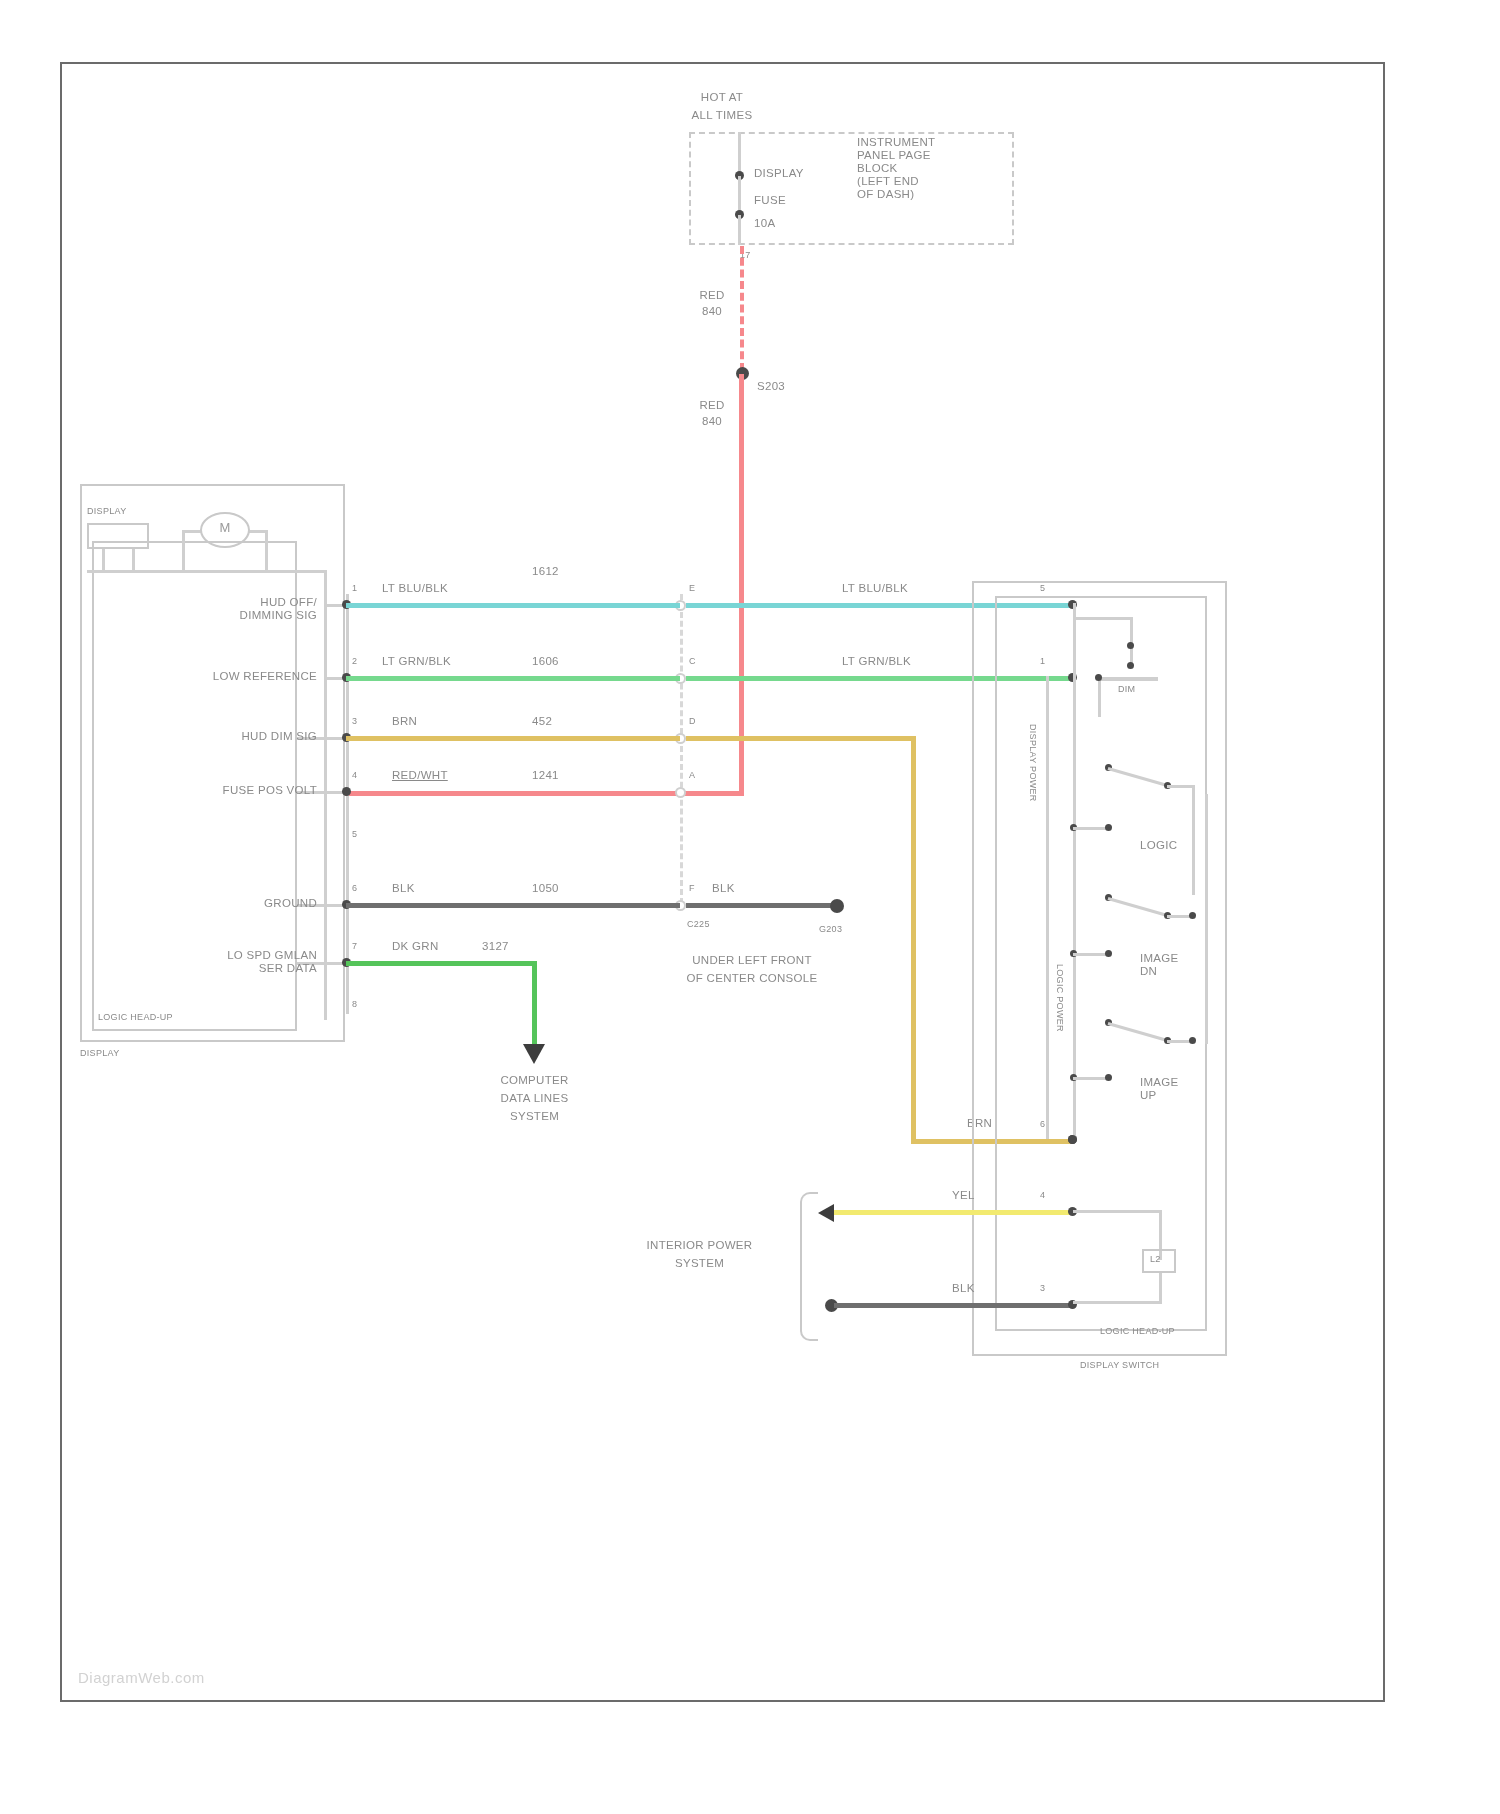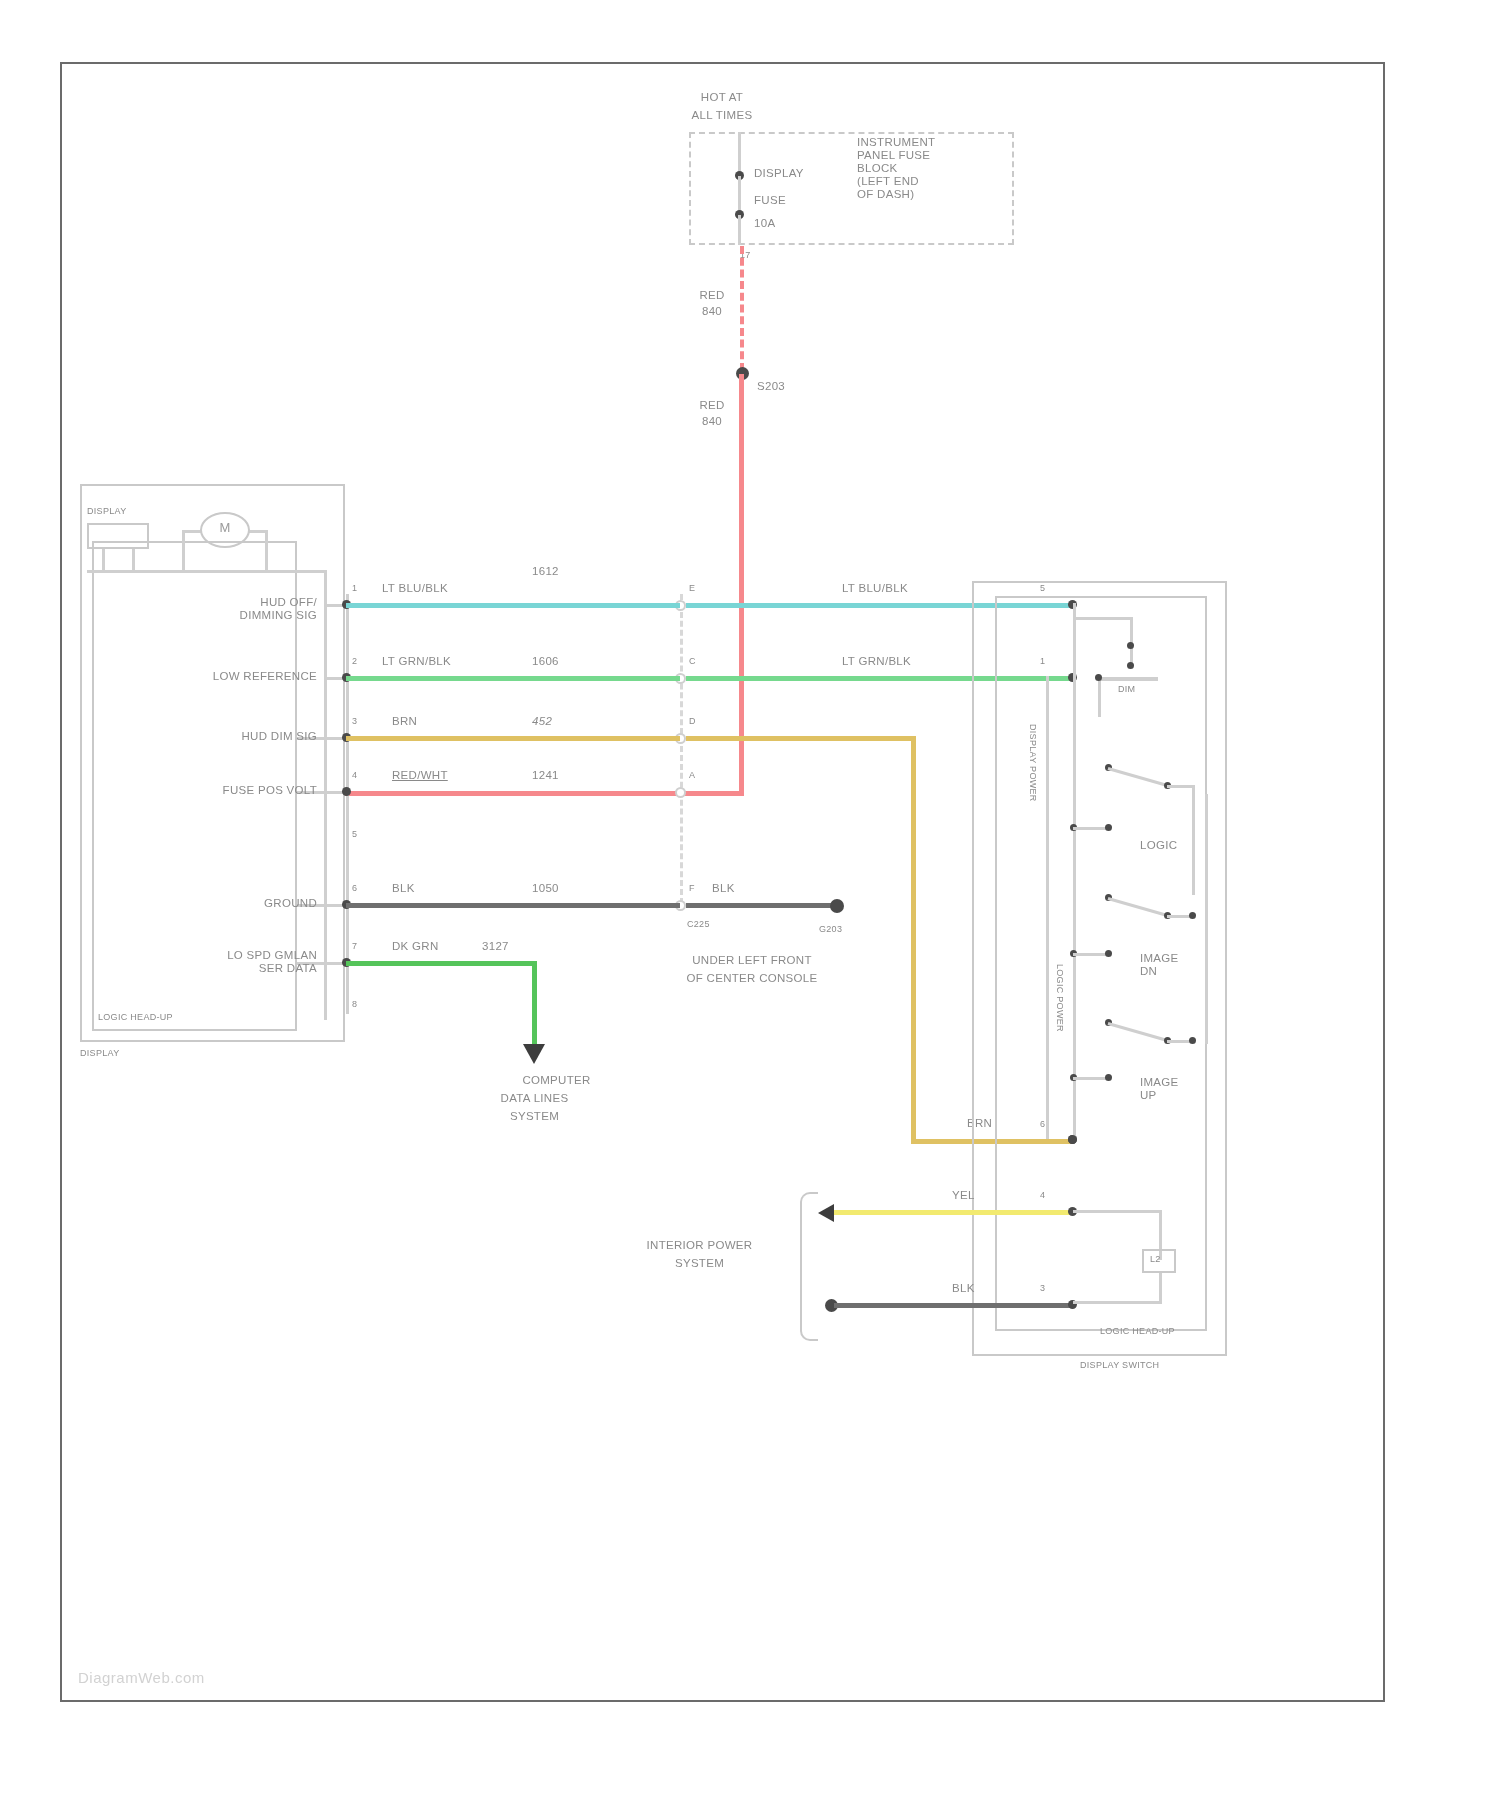--- a/index.html
+++ b/index.html
@@ -36,21 +36,21 @@
 
 <div id="sheet">
   <div id="frame">
 
     <div class="lbl c" style="left:590px;top:27px;width:140px;">HOT AT</div>
     <div class="lbl c" style="left:590px;top:45px;width:140px;">ALL TIMES</div>
 
     <div class="boxd" style="left:627px;top:68px;width:325px;height:113px;"></div>
 
     <div class="lbl" style="left:795px;top:72px;width:160px;">INSTRUMENT
-PANEL FUSE
+PANEL PAGE
 BLOCK
 (LEFT END
 OF DASH)</div>
 
     <div class="cline v" style="left:676px;top:68px;height:42px;"></div>
     <div class="dot" style="left:673px;top:107px;"></div>
     <div class="cline v" style="left:676px;top:112px;height:38px;"></div>
     <div class="dot" style="left:673px;top:146px;"></div>
     <div class="cline v" style="left:676px;top:151px;height:30px;"></div>
 
@@ -152,21 +152,21 @@
     <div class="lbl tiny" style="left:627px;top:592px;">C</div>
     <div class="lbl" style="left:780px;top:591px;">LT GRN/BLK</div>
     <div class="lbl tiny" style="left:978px;top:592px;">1</div>
     <div class="dot" style="left:1006px;top:609px;"></div>
 
     <div class="wire h" style="left:284px;top:672px;width:334px;background:#dfc163;"></div>
     <div class="wire h" style="left:624px;top:672px;width:230px;background:#dfc163;"></div>
     <div class="wire v" style="left:849px;top:672px;height:408px;background:#dfc163;"></div>
     <div class="wire h" style="left:849px;top:1075px;width:161px;background:#dfc163;"></div>
     <div class="lbl" style="left:330px;top:651px;">BRN</div>
-    <div class="lbl" style="left:470px;top:651px;font-style:italic;">452</div>
+    <div class="lbl" style="left:470px;top:651px;">452</div>
     <div class="lbl tiny" style="left:627px;top:652px;">D</div>
     <div class="lbl" style="left:905px;top:1053px;">BRN</div>
     <div class="lbl tiny" style="left:978px;top:1055px;">6</div>
     <div class="dot" style="left:1006px;top:1071px;"></div>
 
     <div class="lbl" style="left:330px;top:705px;text-decoration:underline;">RED/WHT</div>
     <div class="lbl" style="left:470px;top:705px;">1241</div>
     <div class="lbl tiny" style="left:627px;top:706px;">A</div>
 
     <div class="wire h" style="left:284px;top:839px;width:334px;background:#6f6f6f;"></div>
@@ -178,21 +178,21 @@
     <div class="dot" style="left:768px;top:835px;width:14px;height:14px;"></div>
     <div class="lbl tiny" style="left:757px;top:860px;">G203</div>
     <div class="lbl c" style="left:560px;top:890px;width:260px;">UNDER LEFT FRONT</div>
     <div class="lbl c" style="left:560px;top:908px;width:260px;">OF CENTER CONSOLE</div>
 
     <div class="wire h" style="left:284px;top:897px;width:190px;background:#55c45a;"></div>
     <div class="wire v" style="left:470px;top:897px;height:88px;background:#55c45a;"></div>
     <div style="position:absolute;left:461px;top:980px;width:0;height:0;border-left:11px solid transparent;border-right:11px solid transparent;border-top:20px solid #3d3d3d;"></div>
     <div class="lbl" style="left:330px;top:876px;">DK GRN</div>
     <div class="lbl" style="left:420px;top:876px;">3127</div>
-    <div class="lbl c" style="left:412px;top:1010px;width:165px;">COMPUTER</div>
+    <div class="lbl c" style="left:390px;top:1010px;width:165px;">COMPUTER</div>
     <div class="lbl c" style="left:390px;top:1028px;width:165px;">DATA LINES</div>
     <div class="lbl c" style="left:390px;top:1046px;width:165px;">SYSTEM</div>
 
     <div class="box" style="left:910px;top:517px;width:255px;height:775px;"></div>
     <div class="box" style="left:933px;top:532px;width:212px;height:735px;"></div>
 
     <div class="cline v" style="left:1011px;top:539px;height:536px;"></div>
     <div class="cline v" style="left:984px;top:612px;height:463px;"></div>
 
     <div class="lbl tiny" style="left:976px;top:660px;width:14px;transform:rotate(90deg);transform-origin:left top;white-space:nowrap;">DISPLAY POWER</div>

